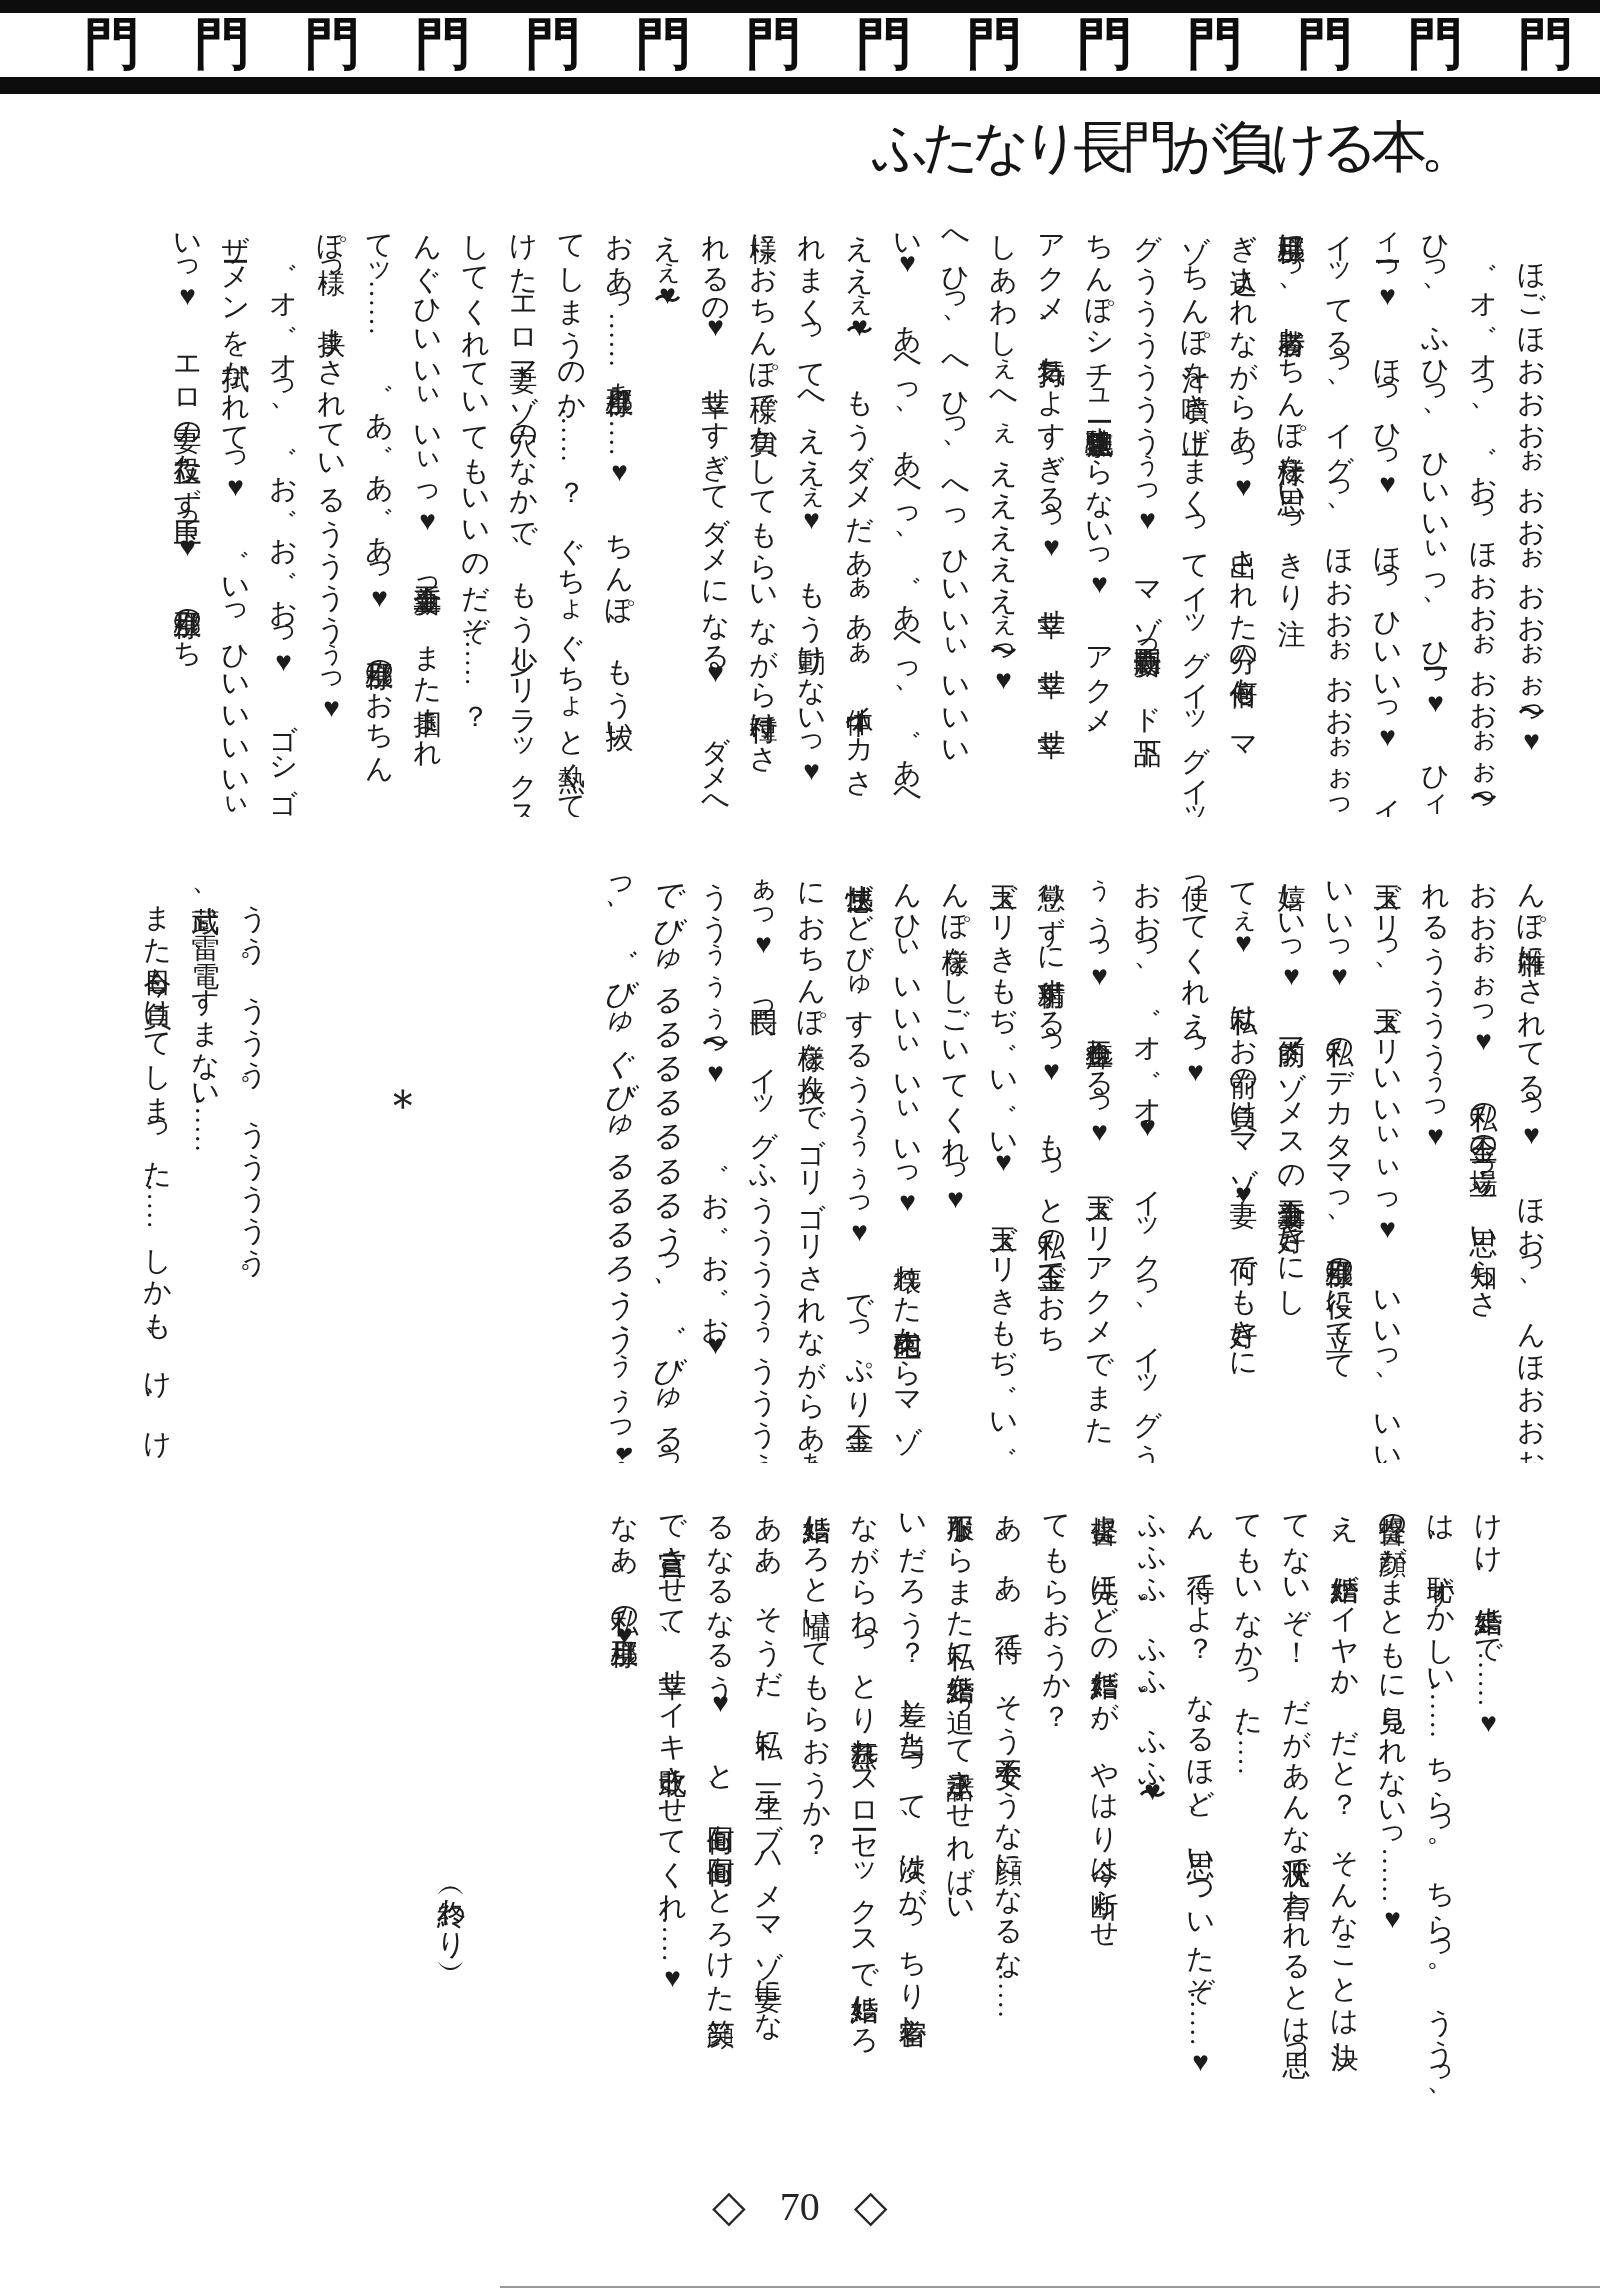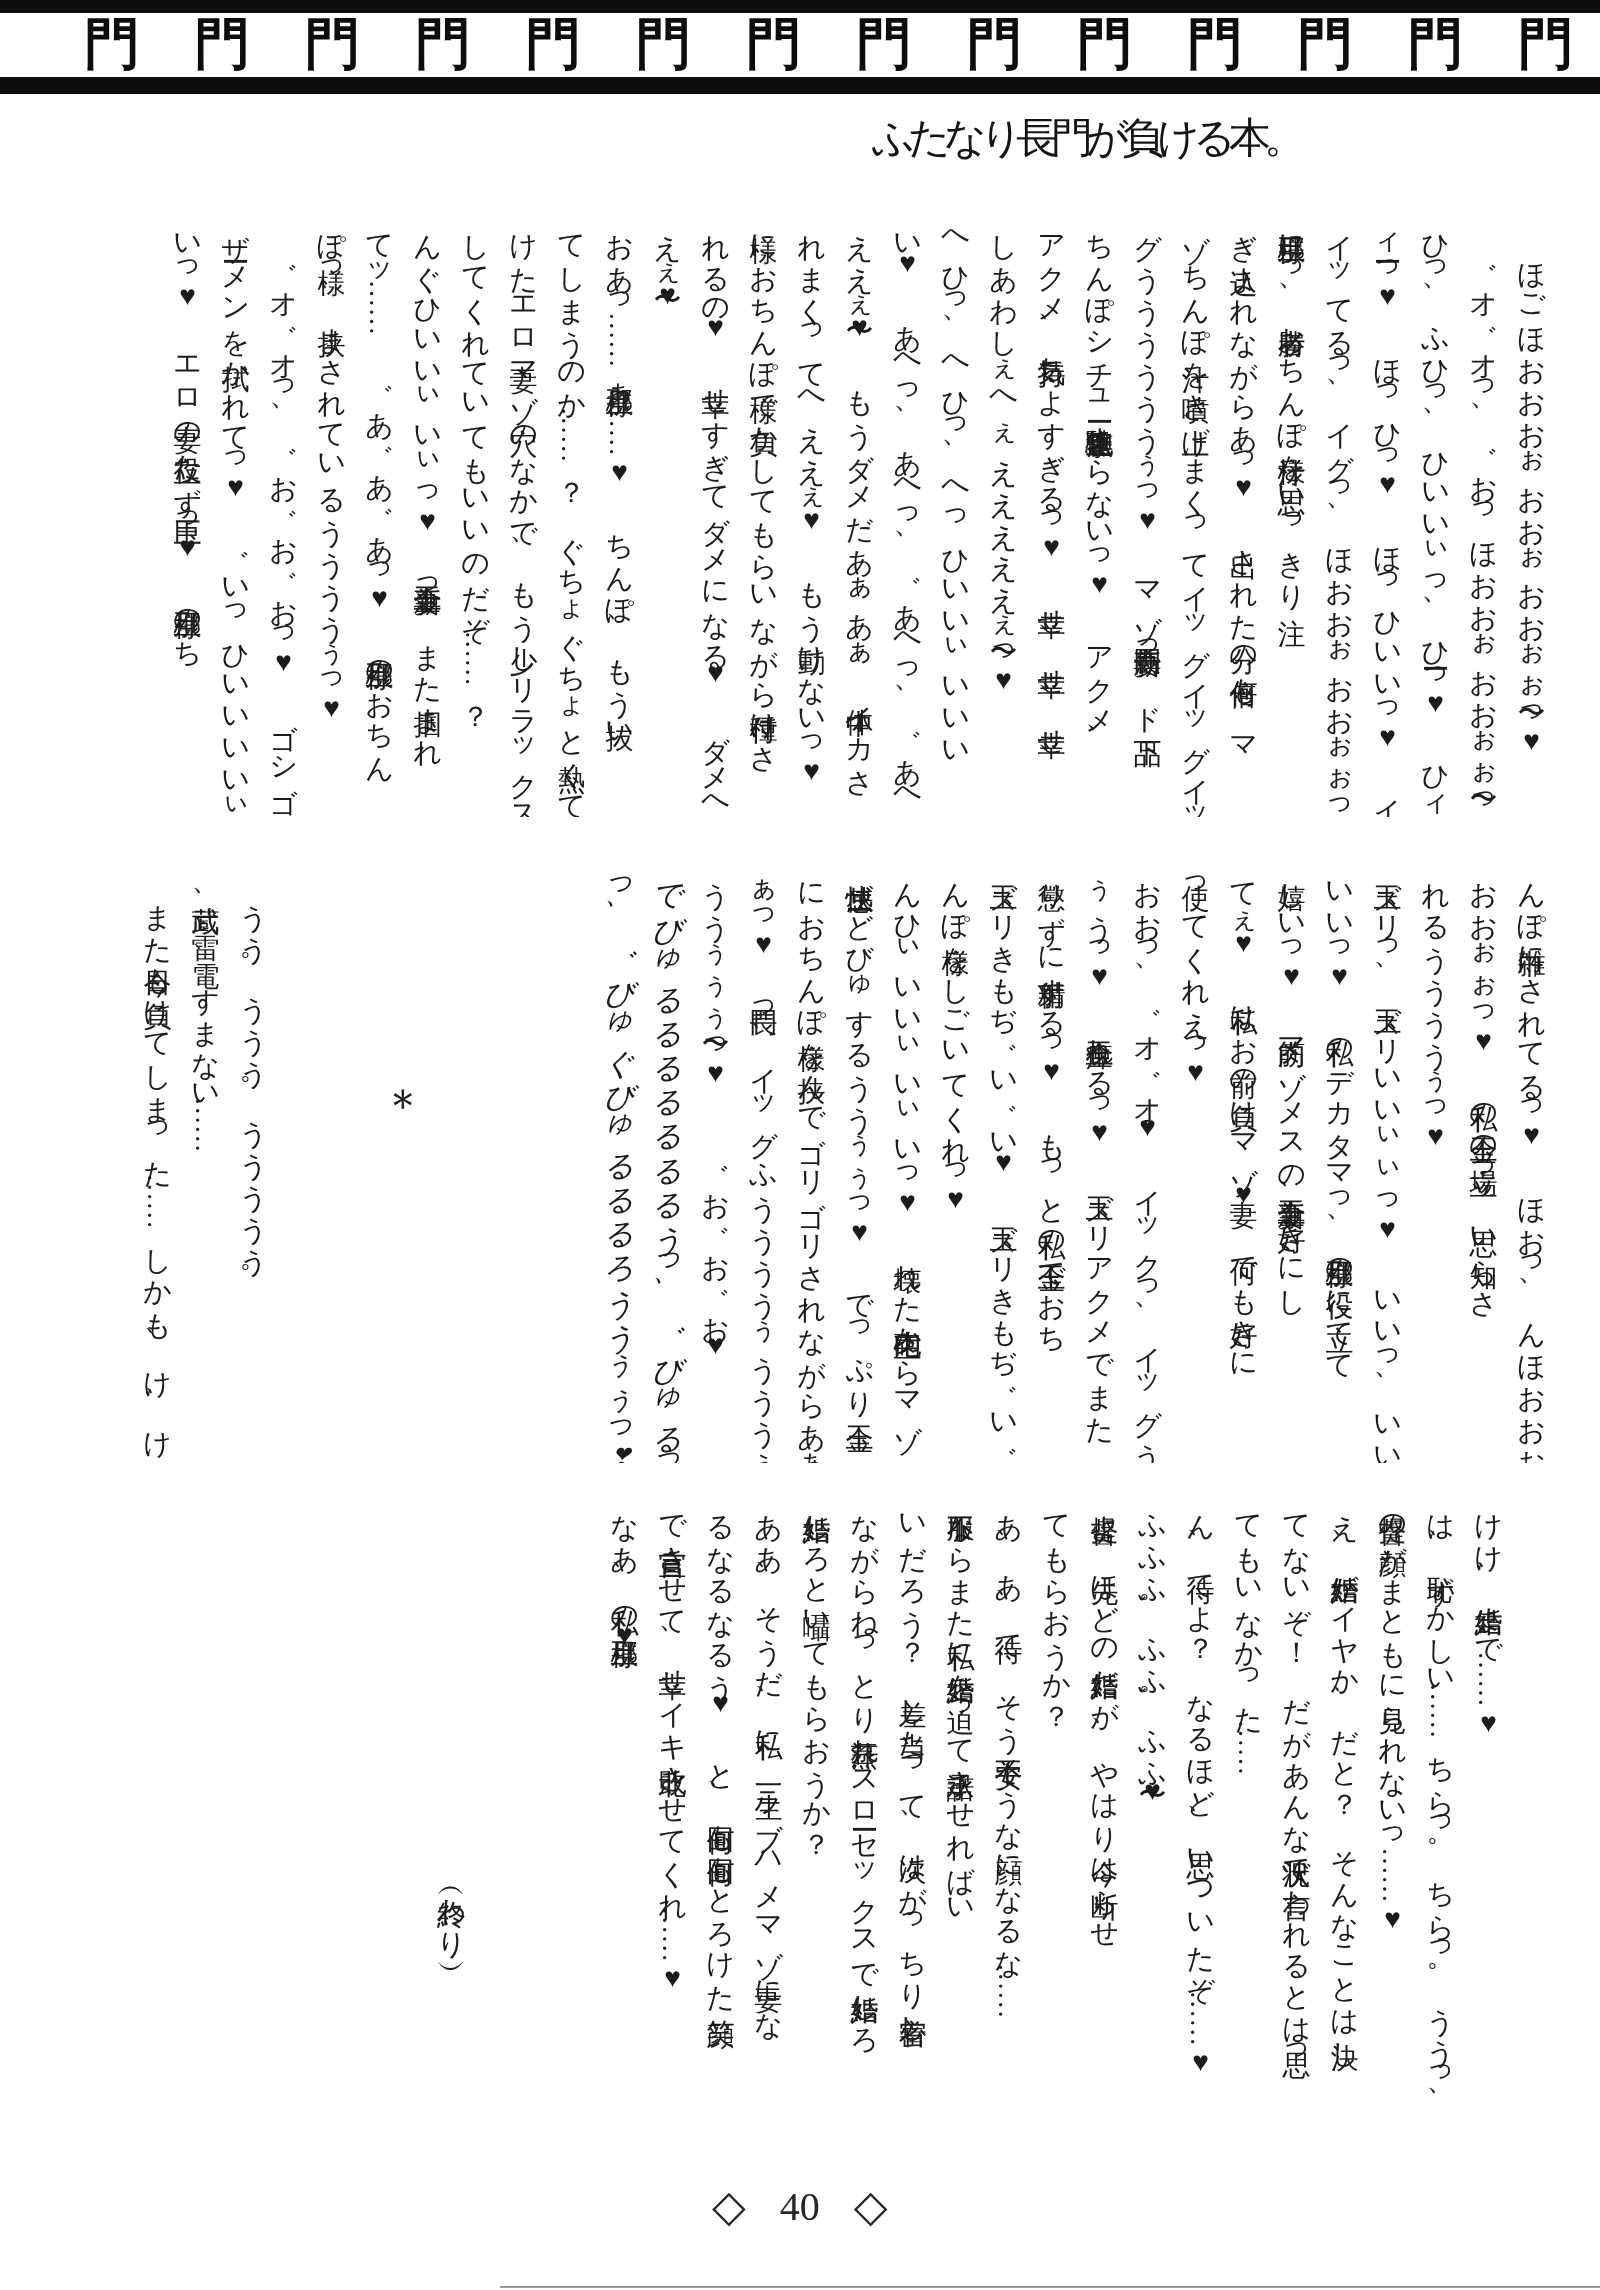--- a/index.html
+++ b/index.html
@@ -18,21 +18,21 @@
   .gate-row {
     position: absolute; left: 84px; top: 12px; width: 1490px; height: 64px;
     display: flex; flex-direction: row; justify-content: space-between; align-items: center;
     font-family: "Liberation Sans", "DejaVu Sans", sans-serif;
     font-weight: 900; font-size: 56px; line-height: 1; color: #0d0d0d;
   }
   .gate-row > div { flex: 0 0 auto; }
 
   .page-title {
     position: absolute; left: 872px; top: 110px;
-    font-size: 42px; letter-spacing: -7px; white-space: nowrap;
+    font-size: 56px; letter-spacing: -7px; white-space: nowrap;
     color: #151515;
   }
 
   
   .vband {
     position: absolute;
     writing-mode: vertical-rl;
     text-orientation: mixed;
     font-size: 28px;
     color: #1c1c1c;
@@ -183,19 +183,19 @@
       <div class="vcol">ああ、そうだ、私に、一生ラブハメマゾ妻にな</div>
       <div class="vcol">るなるなるう♥　と、何回も何回もとろけた笑顔</div>
       <div class="vcol">で宣言させて、幸せイキ敗北させてくれ……♥</div>
       <div class="vcol">なあ、私の旦那様♥</div>
     </div>
 
   <div class="ending-note">（終わり）</div>
 
   <div class="footer">
     <span class="diamond">◇</span>
-    <span>40</span>
+    <span>70</span>
     <span class="diamond">◇</span>
   </div>
 
   <div class="scan-edge"></div>
 
 </div>
 
 </body></html>

